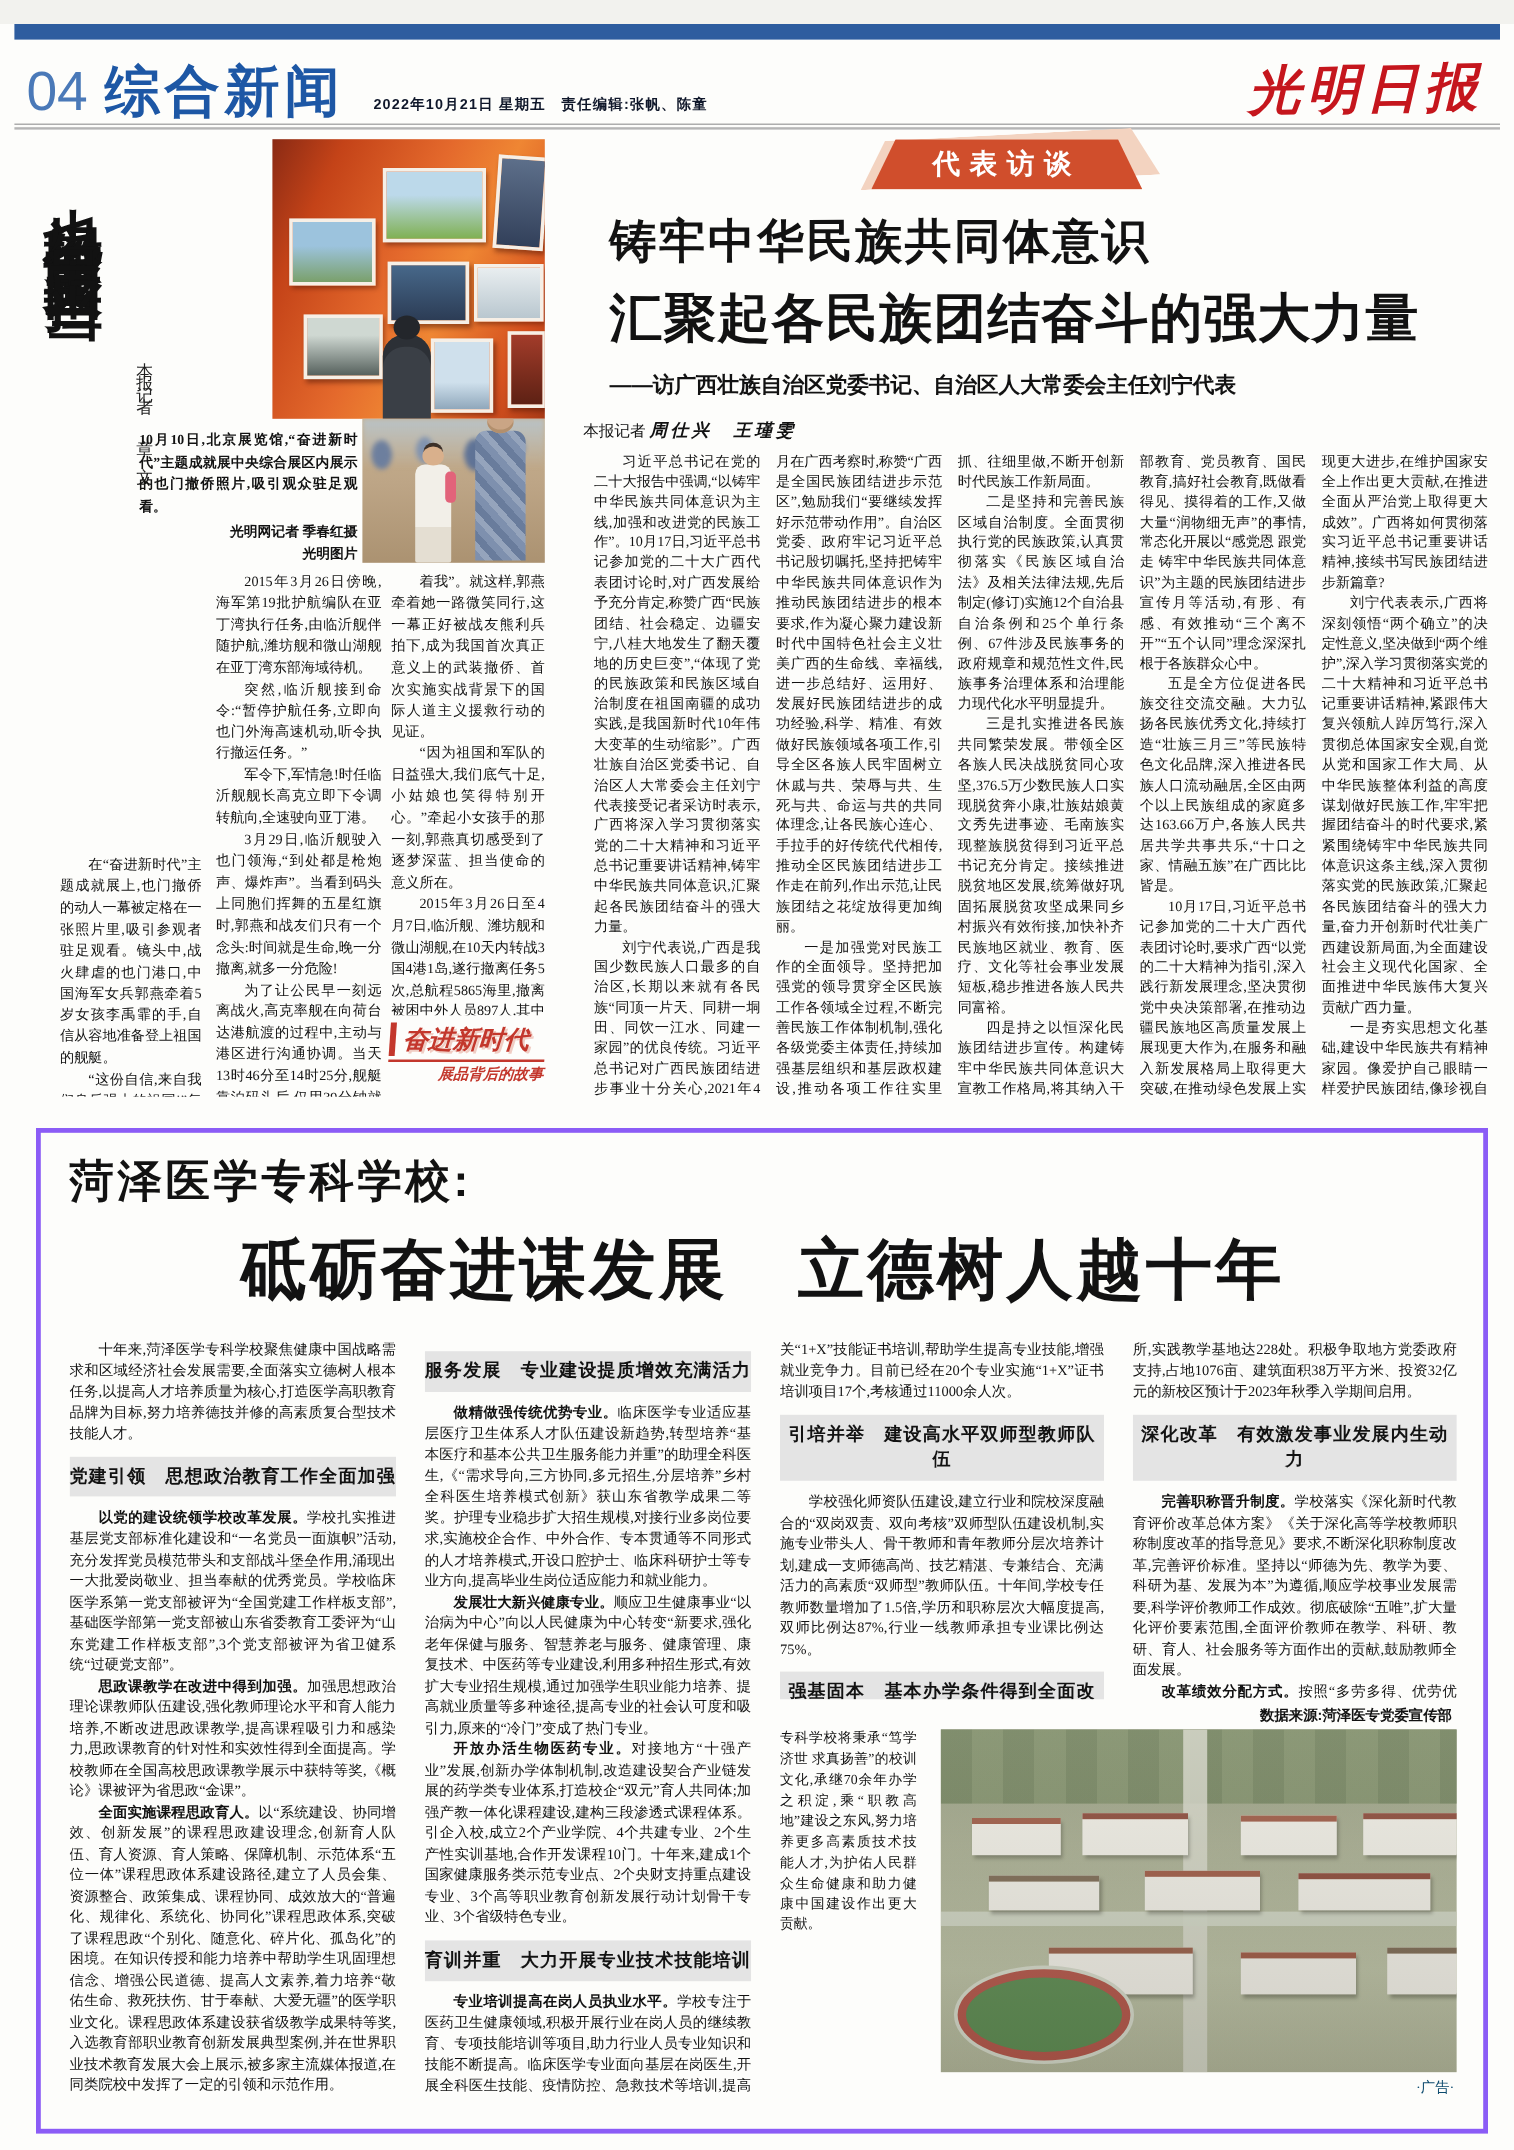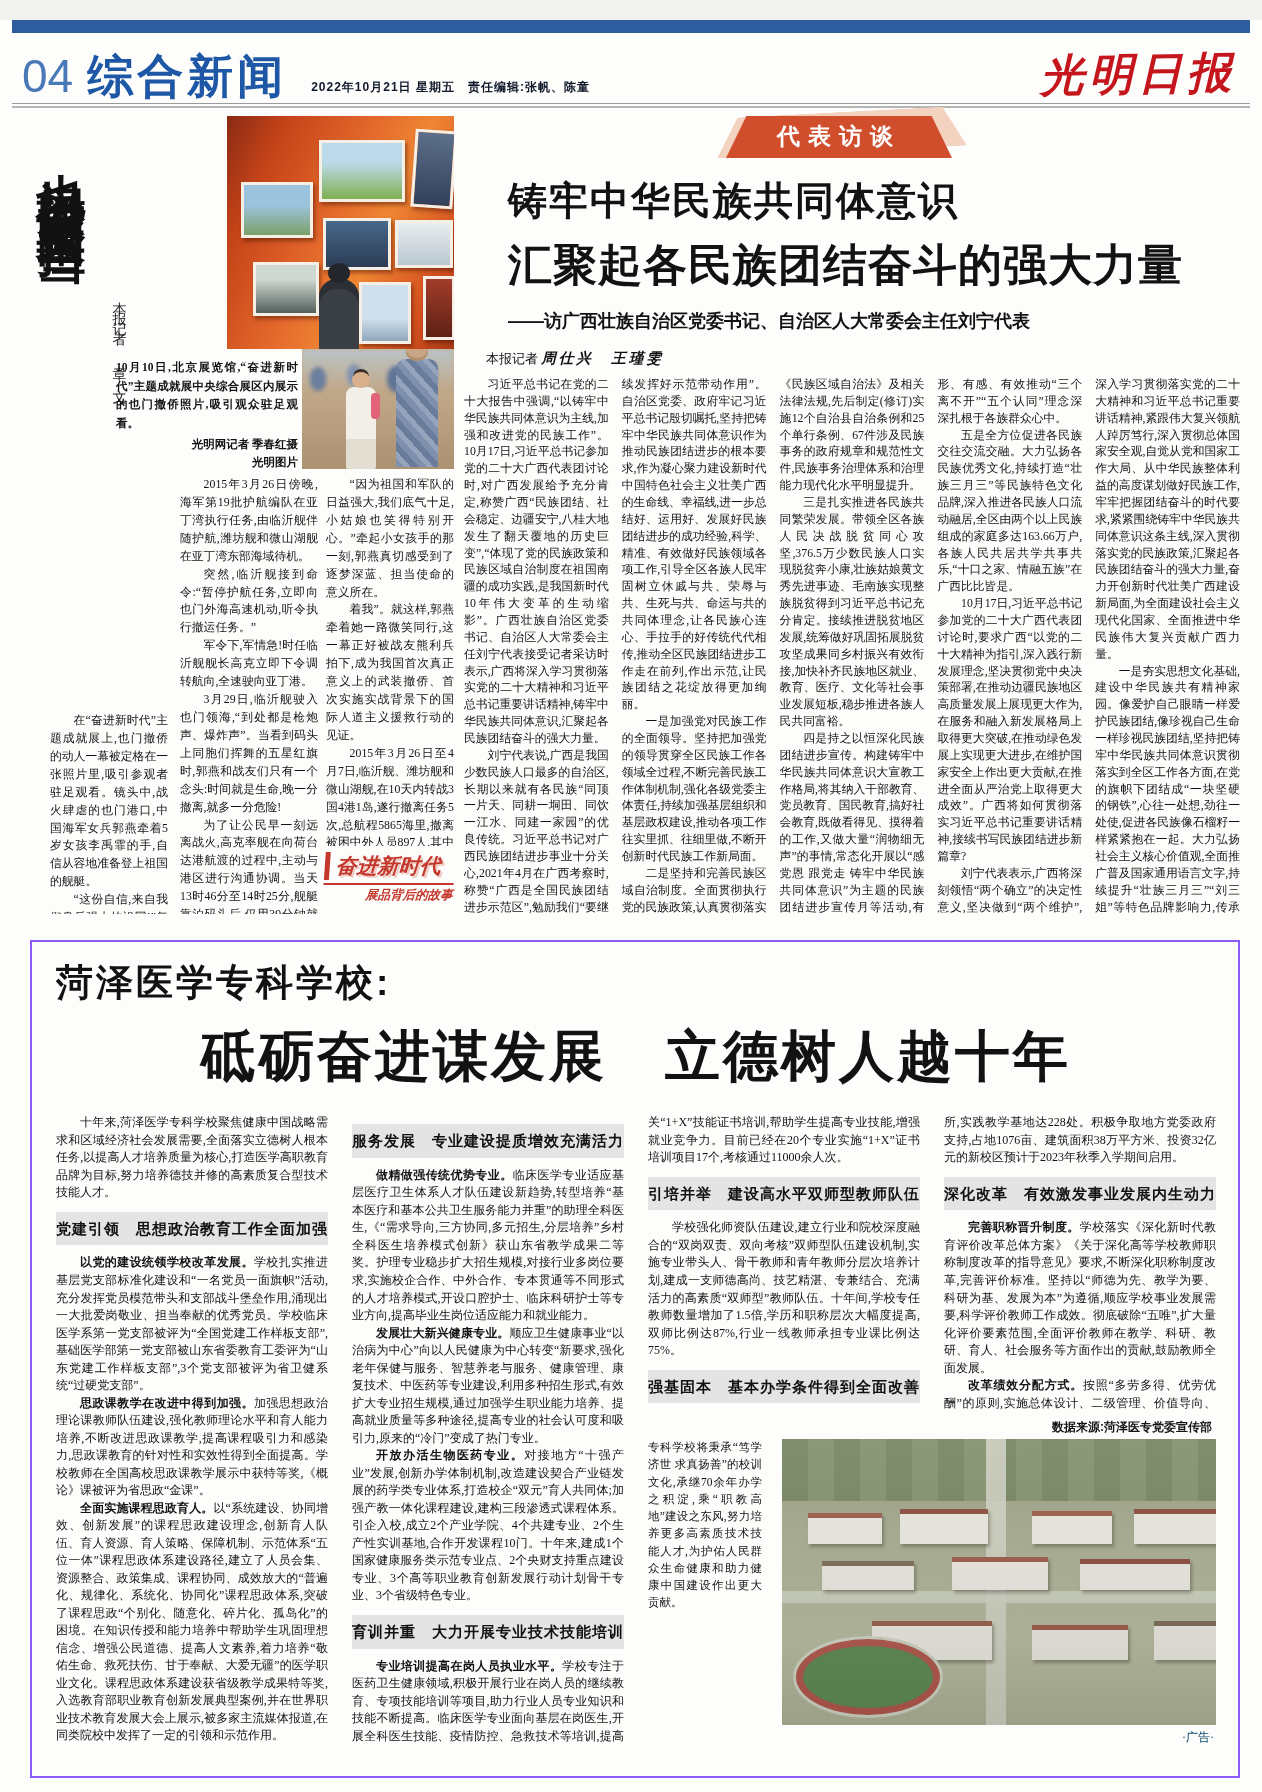--- a/index.html
+++ b/index.html
@@ -88,25 +88,25 @@
        font-family:"Liberation Sans","DejaVu Sans",sans-serif;font-size:23px;font-weight:900;letter-spacing:8px;
        padding:5px 0 6px 0;clip-path:polygon(9% 0,91% 0,100% 100%,0 100%);}
   .tag-ghost{position:absolute;width:250px;height:40px;left:252px;top:4px;background:#f3d3c0;
        clip-path:polygon(9% 0,91% 0,100% 100%,0 100%);transform:rotate(-3deg);}
   .r-h1{font-size:39px;font-weight:900;margin:16px 0 0 44px;letter-spacing:2px;}
   .r-h2{font-size:44px;font-weight:900;margin:8px 0 0 44px;letter-spacing:1px;}
   .r-deck{font-family:"Liberation Sans","DejaVu Sans",sans-serif;font-size:18px;font-weight:bold;margin:14px 0 0 44px;}
   .r-byline{font-size:13px;margin:16px 0 8px 22px;}
   .r-byline b{font-size:14.5px;font-style:italic;letter-spacing:3px;}
   .r-body{height:556px;overflow:hidden;columns:5;column-gap:13px;font-size:11.8px;line-height:1.43;
-          text-align:justify;margin-top:4px;}
+          text-align:justify;margin-top:4px;margin-left:31px;}
   .r-body p{margin:0;text-indent:2em;}
 
   
-  .ad{margin:26px 22px 0 30px;border:2px solid #8b5cf6;height:838px;box-sizing:border-box;
+  .ad{margin:26px 22px 0 30px;border:4px solid #8b5cf6;height:838px;box-sizing:border-box;
       padding:16px 22px 8px 24px;background:#fdfdfb;}
   .ad-school{font-family:"Liberation Sans","DejaVu Sans",sans-serif;font-size:37px;font-weight:900;letter-spacing:3px;}
   .ad-head{text-align:center;font-size:55px;font-weight:900;letter-spacing:3px;margin:12px 0 20px 0;}
   .ad-body{display:flex;gap:24px;height:632px;overflow:hidden;}
   .ad-col{font-size:12px;line-height:1.46;text-align:justify;overflow:hidden;}
   .c1,.c2{width:272px;flex:none;}
   .ad-right{flex:1;display:flex;flex-direction:column;overflow:hidden;}
   .rh-cols{display:flex;gap:24px;height:300px;overflow:hidden;}
   .rh-cols .ad-col{flex:1;}
   .rh-source{text-align:right;font-weight:bold;font-size:12px;margin:5px 4px 3px 0;
@@ -195,22 +195,22 @@
           <p>“这份自信,来自我们身后强大的祖国!”每次看到这张照片,郭燕眼前总会浮现出7年前在亚丁湾的那一幕。那时,26岁的她是北部战区海军某驱逐舰支队临沂舰的一名报务兵。</p>
         </div>
       <div class="lcol colB">
           <p>2015年3月26日傍晚,海军第19批护航编队在亚丁湾执行任务,由临沂舰伴随护航,潍坊舰和微山湖舰在亚丁湾东部海域待机。</p>
           <p>突然,临沂舰接到命令:“暂停护航任务,立即向也门外海高速机动,听令执行撤运任务。”</p>
           <p>军令下,军情急!时任临沂舰舰长高克立即下令调转航向,全速驶向亚丁港。</p>
           <p>3月29日,临沂舰驶入也门领海,“到处都是枪炮声、爆炸声”。当看到码头上同胞们挥舞的五星红旗时,郭燕和战友们只有一个念头:时间就是生命,晚一分撤离,就多一分危险!</p>
           <p>为了让公民早一刻远离战火,高克率舰在向荷台达港航渡的过程中,主动与港区进行沟通协调。当天13时46分至14时25分,舰艇靠泊码头后,仅用39分钟就顺利接收126名撤离人员。</p>
         </div>
       <div class="lcol colC">
+          <p>着我”。就这样,郭燕牵着她一路微笑同行,这一幕正好被战友熊利兵拍下,成为我国首次真正意义上的武装撤侨、首次实施实战背景下的国际人道主义援救行动的见证。</p>
           <p>“因为祖国和军队的日益强大,我们底气十足,小姑娘也笑得特别开心。”牵起小女孩手的那一刻,郭燕真切感受到了逐梦深蓝、担当使命的意义所在。</p>
-          <p>着我”。就这样,郭燕牵着她一路微笑同行,这一幕正好被战友熊利兵拍下,成为我国首次真正意义上的武装撤侨、首次实施实战背景下的国际人道主义援救行动的见证。</p>
           <p>2015年3月26日至4月7日,临沂舰、潍坊舰和微山湖舰,在10天内转战3国4港1岛,遂行撤离任务5次,总航程5865海里,撤离被困中外人员897人,其中中国621人,其他15个国家276人。</p>
         </div>
 
       <div class="fj">
         <div class="fj-main">奋进新时代</div>
         <div class="fj-sub">展品背后的故事</div>
       </div>
     </div>
 
     <div class="right-art">

